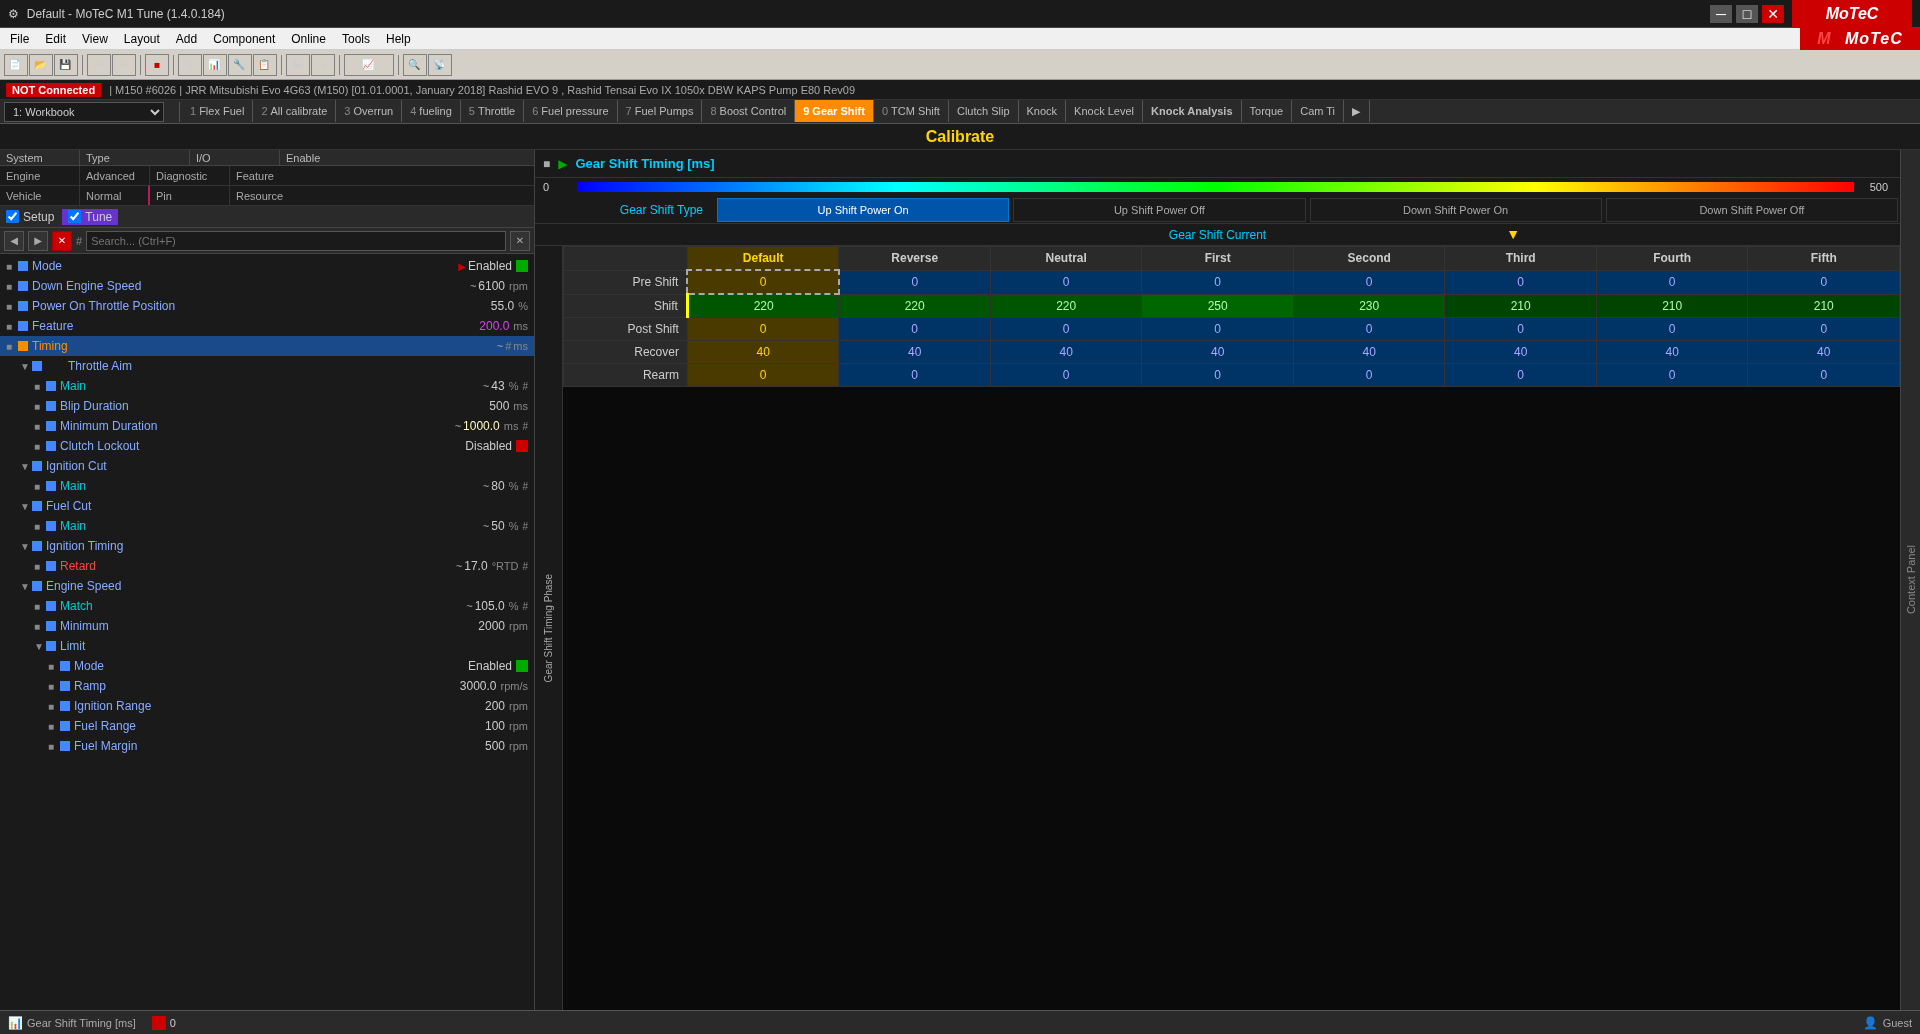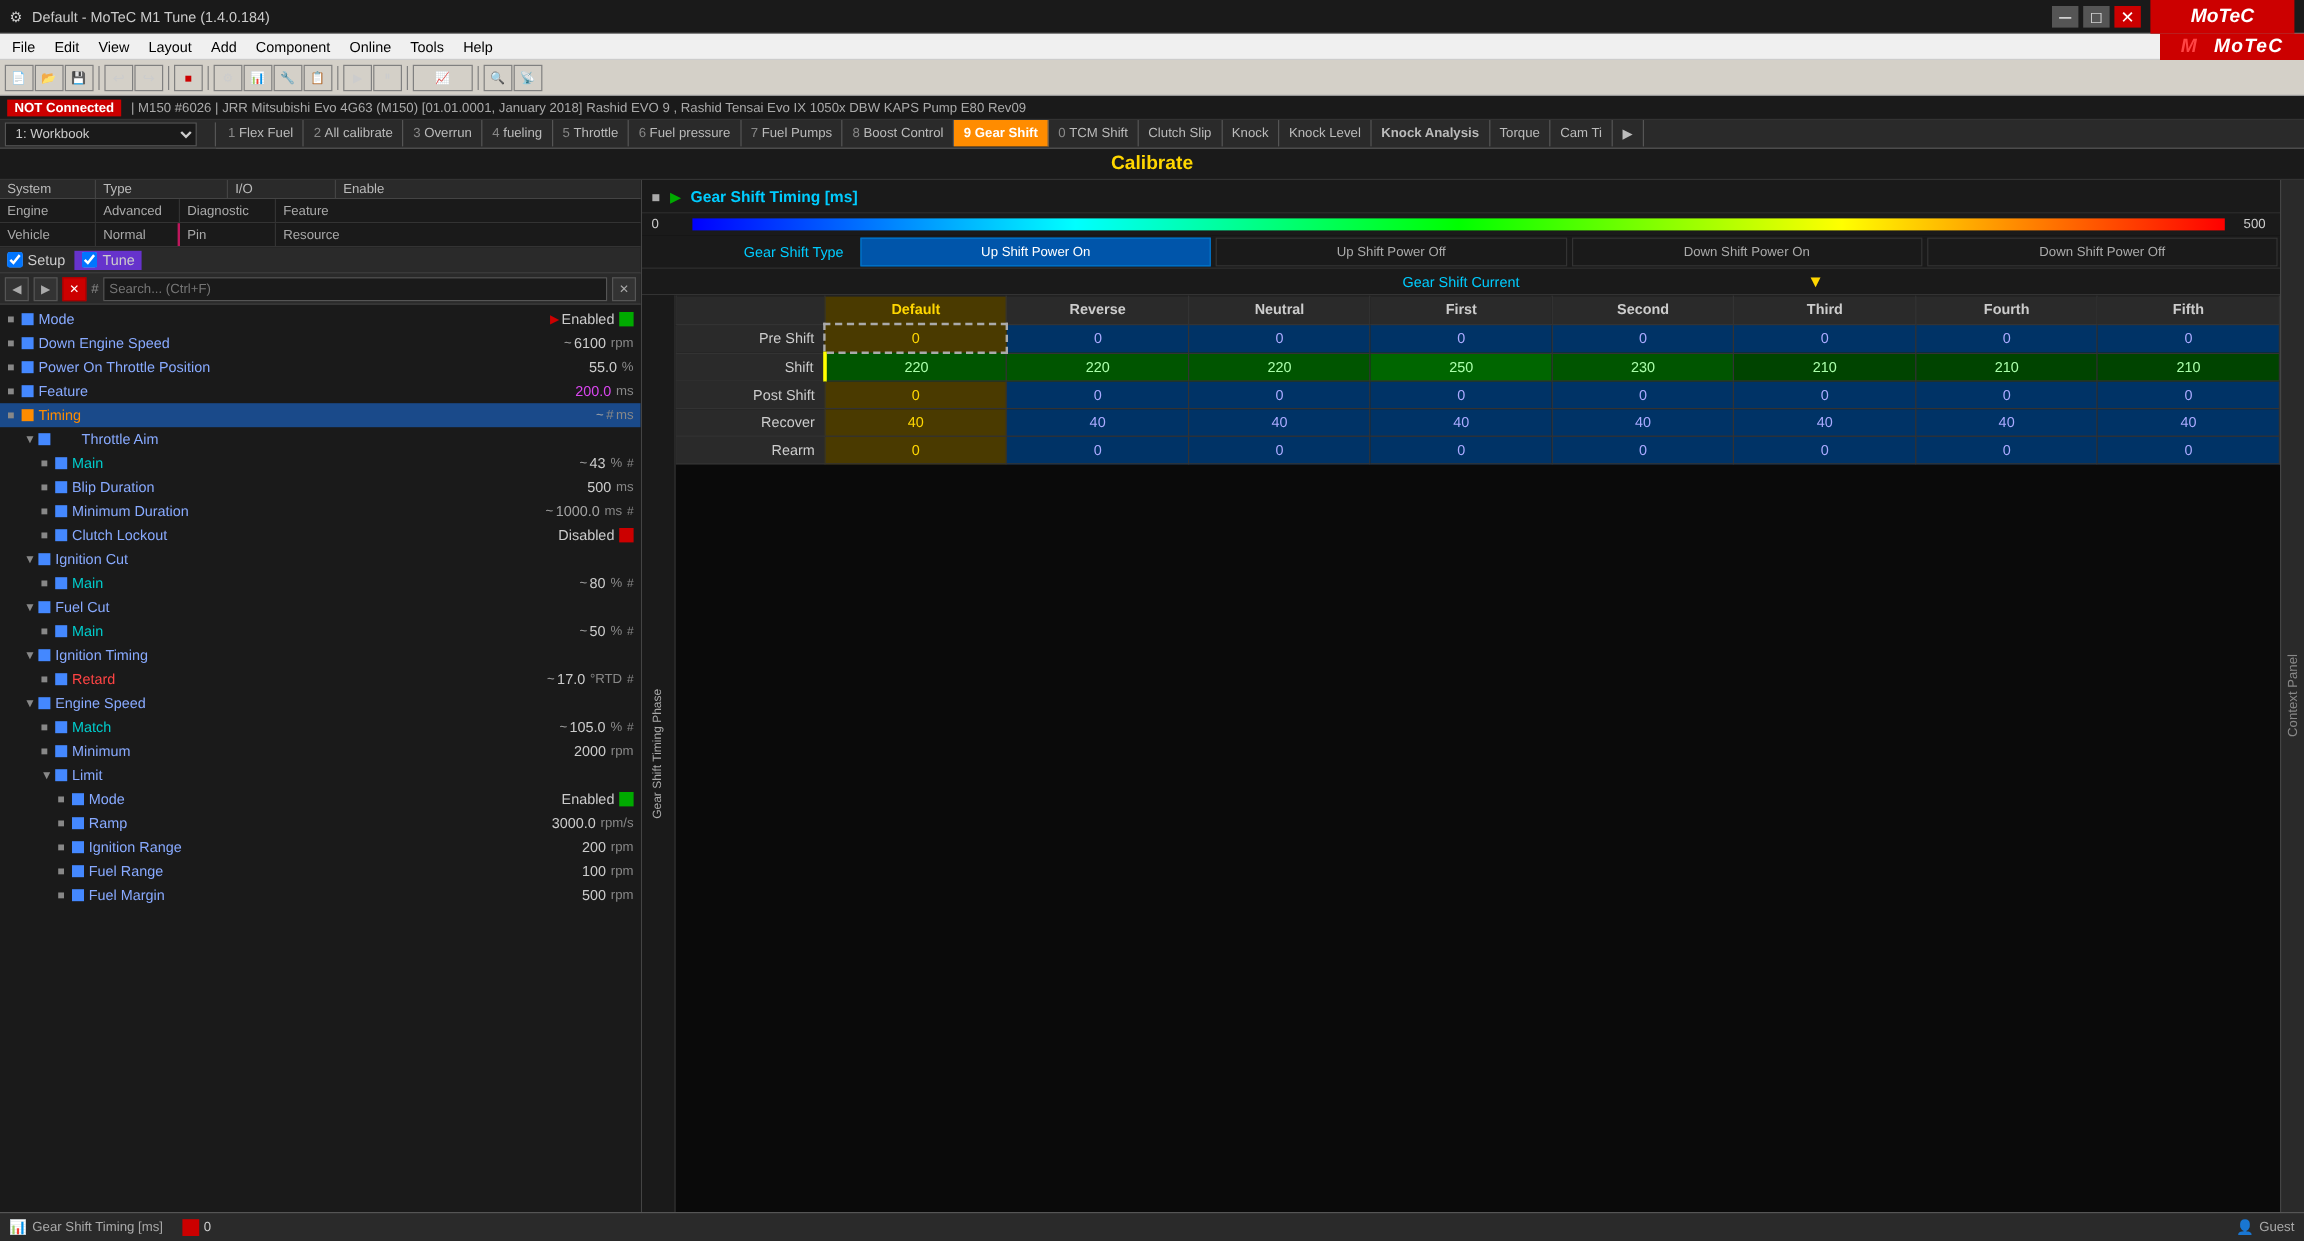--- a/index.html
+++ b/index.html
@@ -260,21 +260,21 @@
         <span style="color:#88aaff;font-size:12px;flex:1;">Blip Duration</span>
         <span style="color:#ccc;font-size:12px;">500</span>
         <span style="color:#888;font-size:11px;margin-left:4px;">ms</span>
       </div>
 
       <div style="height:20px;display:flex;align-items:center;padding:0 6px;cursor:pointer;padding-left:34px;">
         <span style="display:inline-block;width:12px;color:#888;font-size:10px;">■</span>
         <span style="background:#4488ff;width:10px;height:10px;display:inline-block;margin-right:4px;"></span>
         <span style="color:#88aaff;font-size:12px;flex:1;">Minimum Duration</span>
         <span style="color:#aaa;font-size:11px;margin-right:2px;">~</span>
-        <span style="color:#a3a3a3;font-size:12px;">1000.0</span>
+        <span style="color:#fef9c3;font-size:12px;">1000.0</span>
         <span style="color:#888;font-size:11px;margin-left:4px;">ms</span>
         <span style="color:#888;font-size:10px;margin-left:4px;">#</span>
       </div>
 
       <div style="height:20px;display:flex;align-items:center;padding:0 6px;cursor:pointer;padding-left:34px;">
         <span style="display:inline-block;width:12px;color:#888;font-size:10px;">■</span>
         <span style="background:#4488ff;width:10px;height:10px;display:inline-block;margin-right:4px;"></span>
         <span style="color:#88aaff;font-size:12px;flex:1;">Clutch Lockout</span>
         <span style="color:#ccc;font-size:12px;">Disabled</span>
         <span style="background:#cc0000;width:12px;height:12px;display:inline-block;margin-left:4px;"></span>

